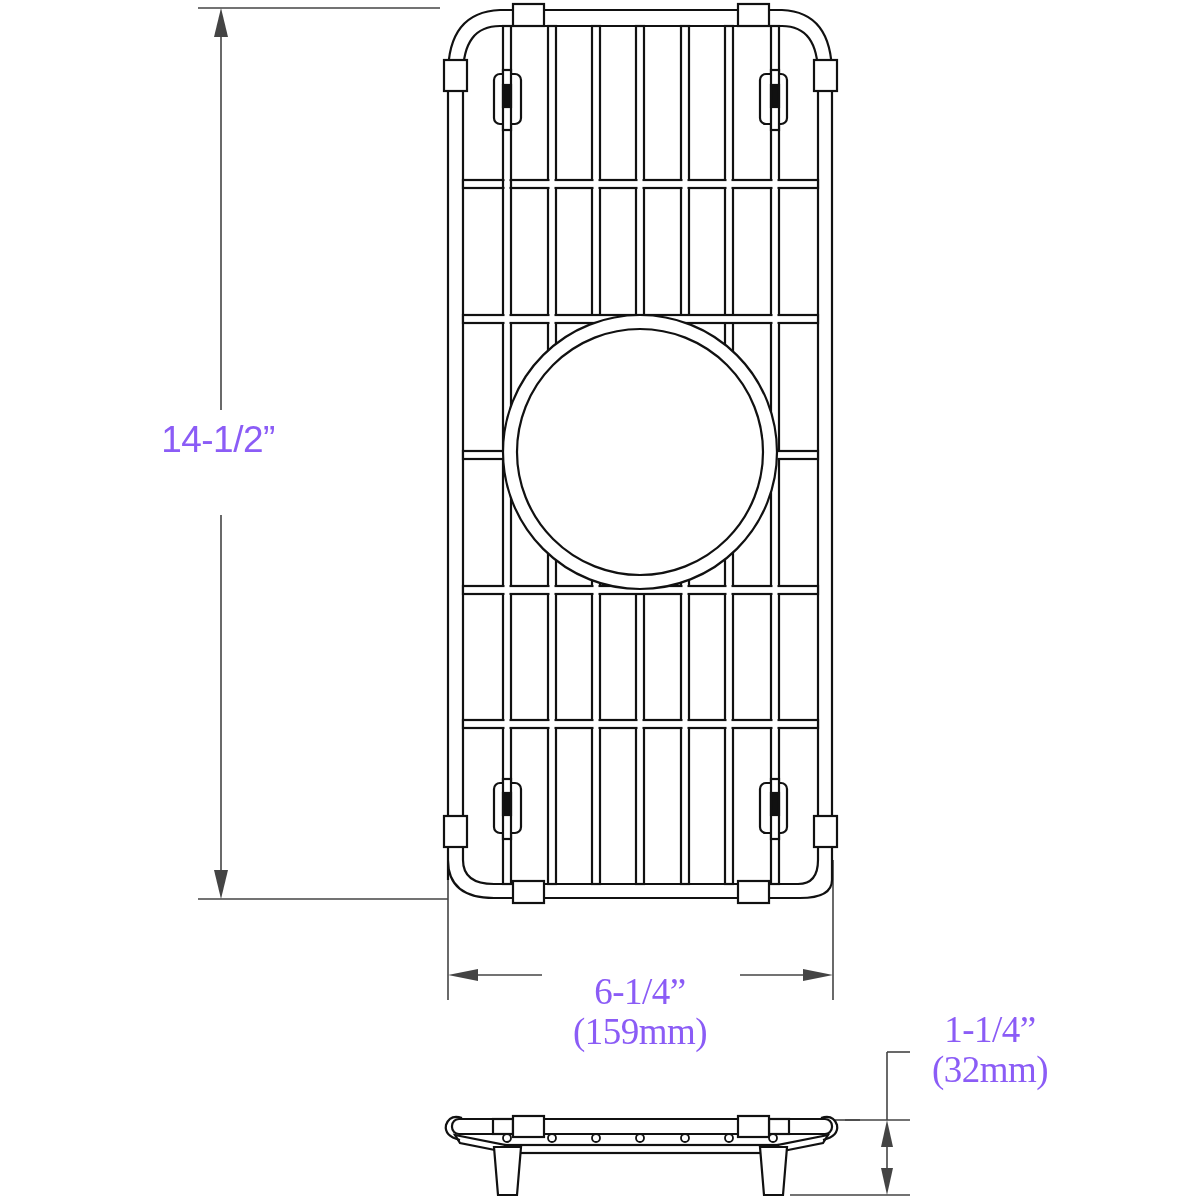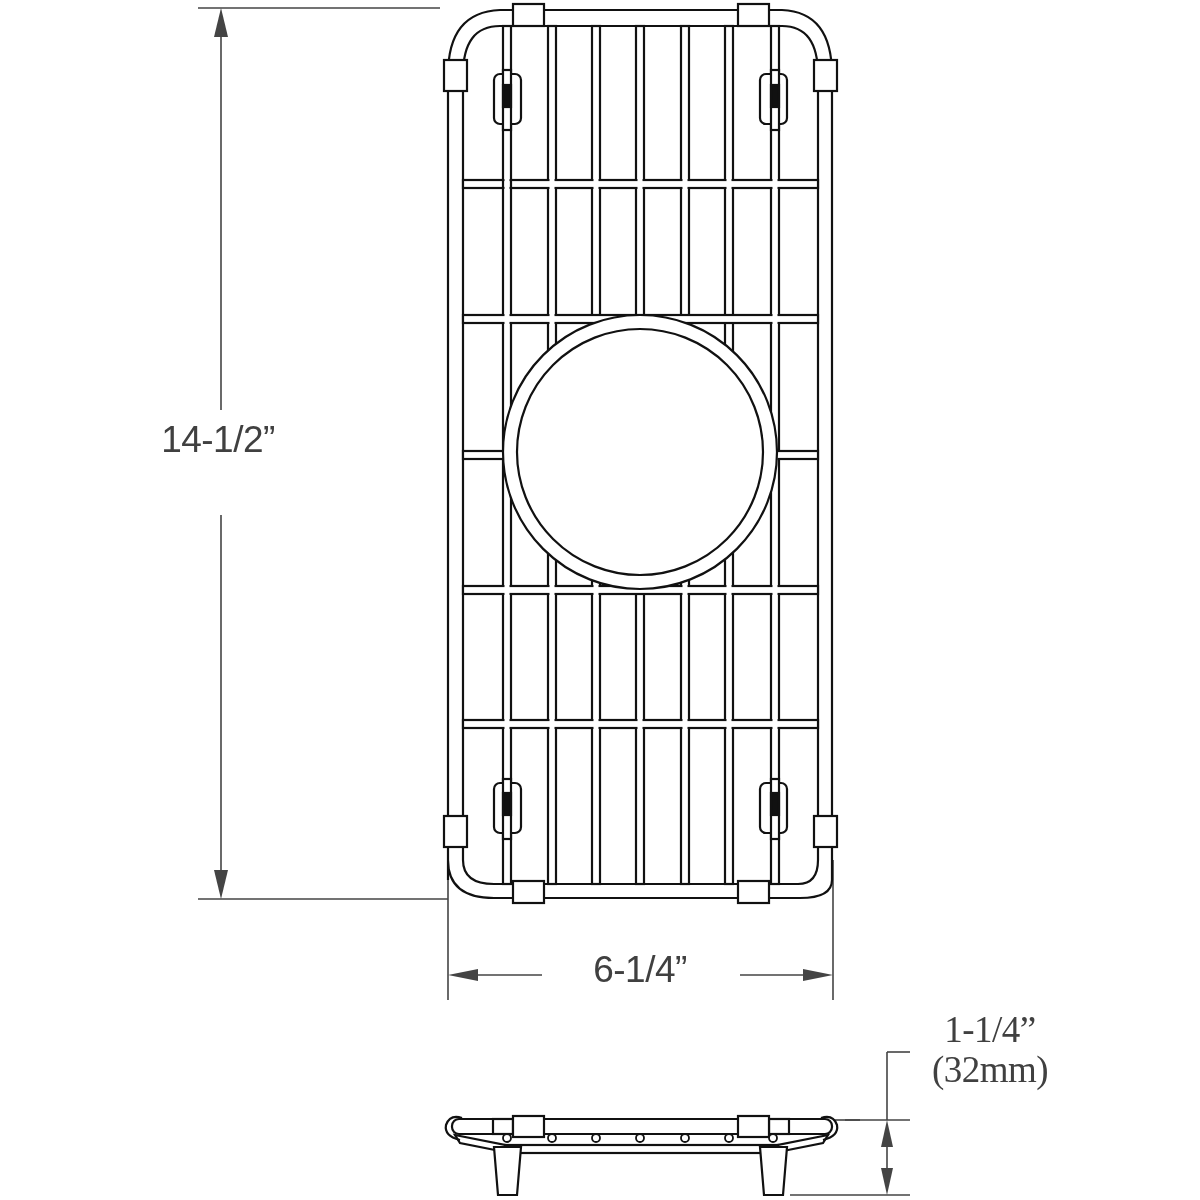--- a/index.html
+++ b/index.html
@@ -3,28 +3,28 @@
   <meta charset="utf-8">
   <style>
     html, body { margin: 0; padding: 0; background: #ffffff; }
     body { width: 1200px; height: 1200px; position: relative; overflow: hidden; }
     #drawing { position: absolute; left: 0; top: 0; width: 1200px; height: 1200px; }
     .dim-label {
       position: absolute;
       font-family: "Liberation Sans", sans-serif;
       font-size: 37px;
       line-height: 40px;
-      color: #404040;
+      color: #8b5cf6;
       text-align: center;
       white-space: nowrap;
       letter-spacing: -0.5px;
     }
     .dim-label span { display: block; }
     #dim-height { left: 128px; top: 420px; width: 180px; }
-    #dim-width { left: 540px; top: 950px; width: 200px; }
+    #dim-width { left: 540px; top: 972px; width: 200px; font-family: Liberation Serif, serif; }
     #dim-depth { left: 905px; top: 1010px; width: 170px; font-family: Liberation Serif, serif; }
   </style>
 </head>
 <body>
 
 <svg id="drawing" viewBox="0 0 1200 1200" xmlns="http://www.w3.org/2000/svg">
   <defs>
     <marker id="arrow" viewBox="0 0 10 10" refX="10" refY="5" markerWidth="10" markerHeight="26" orient="auto-start-reverse" markerUnits="userSpaceOnUse">
       <path d="M0,1 L10,5 L0,9 Z" fill="#444"></path>
     </marker>
@@ -183,18 +183,19 @@
     <path d="M760,1147 L787,1147 L783,1195 L764,1195 Z"></path>
   </g>
 </svg>
 
 <div id="dim-height" class="dim-label">
   <span>14-1/2”</span>
 </div>
 
 <div id="dim-width" class="dim-label">
   <span>6-1/4”</span>
+  <span>(159mm)</span>
 </div>
 
 <div id="dim-depth" class="dim-label">
   <span>1-1/4”</span>
   <span>(32mm)</span>
 </div>
 
 </body></html>

